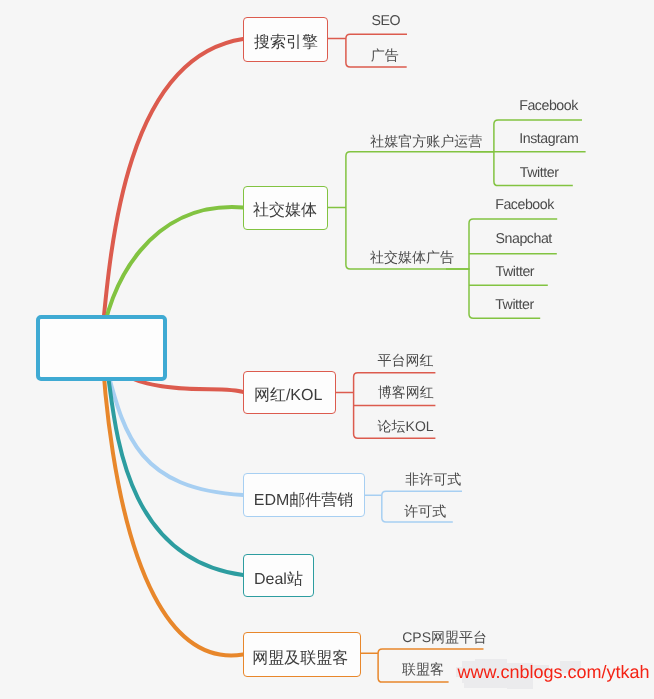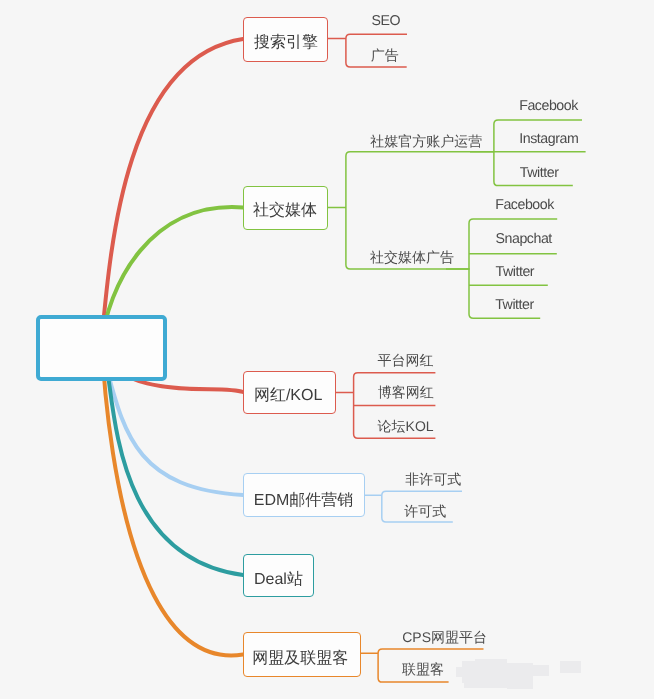--- a/index.html
+++ b/index.html
@@ -96,14 +96,15 @@
 
   <div style="position:absolute;left:455px;top:655px;width:135px;height:40px;">
     <div class="wmbg" style="left:7px;top:6px;width:45px;height:22px;"></div>
     <div class="wmbg" style="left:9px;top:8px;width:43px;height:25px;"></div>
     <div class="wmbg" style="left:20px;top:4px;width:32px;height:21px;"></div>
     <div class="wmbg" style="left:52px;top:8px;width:26px;height:26px;"></div>
     <div class="wmbg" style="left:52px;top:10px;width:42px;height:11px;"></div>
     <div class="wmbg" style="left:105px;top:6px;width:21px;height:12px;"></div>
     <div class="wmbg" style="left:1px;top:12px;width:7px;height:10px;"></div>
   </div>
+  <div class="wm" style="left:457.5px;top:663.4px;">www.cnblogs.com/ytkah</div>
 
 </div>
 
 </body></html>

